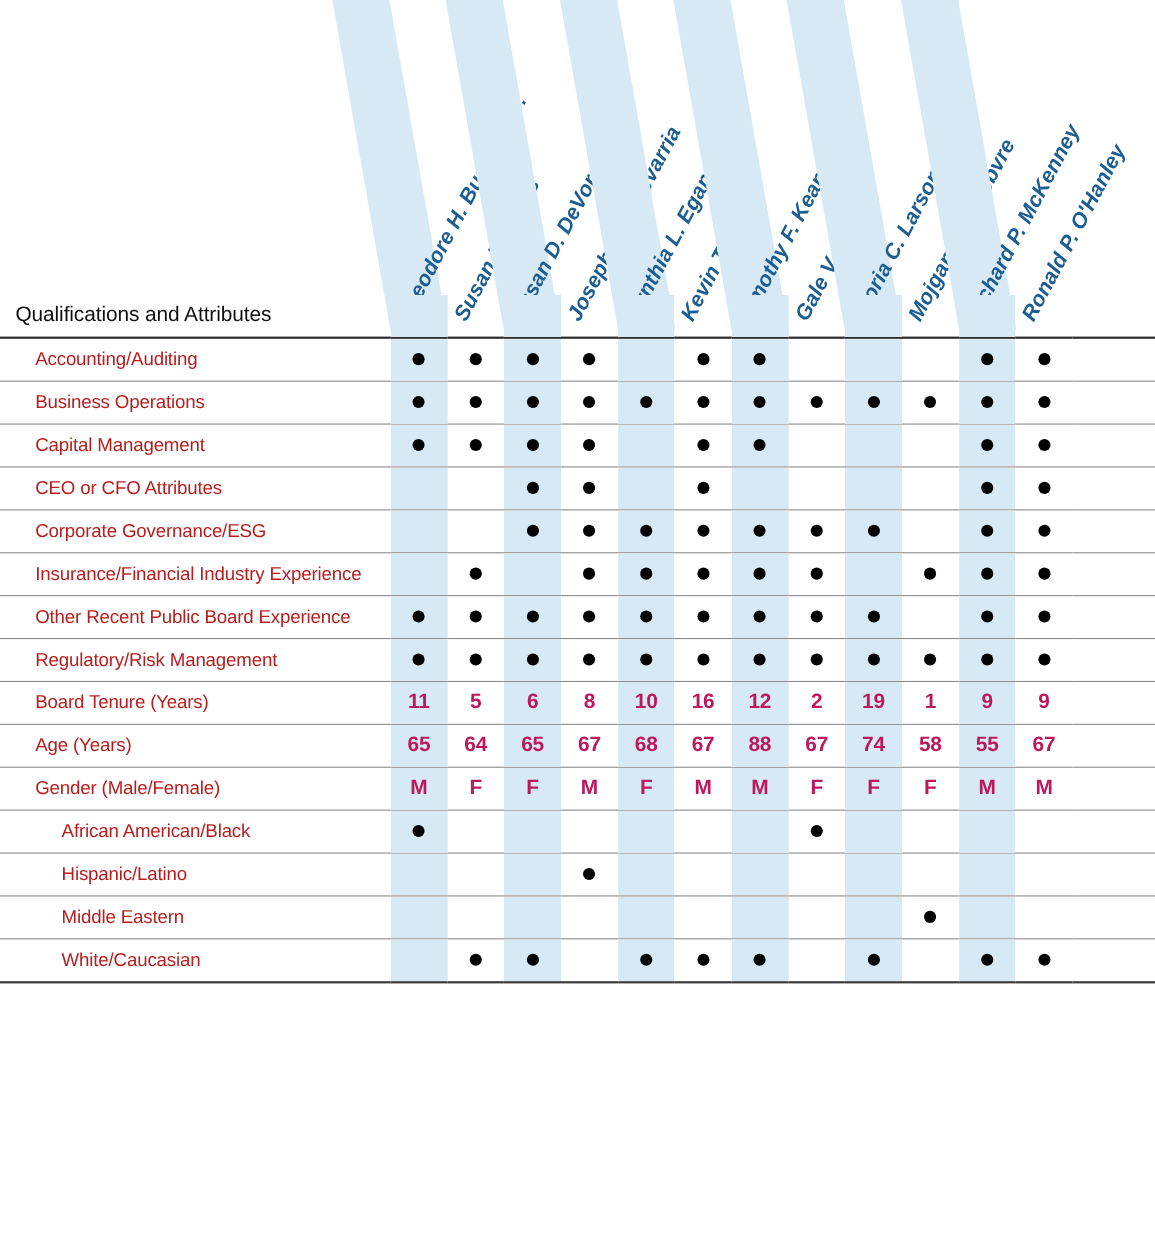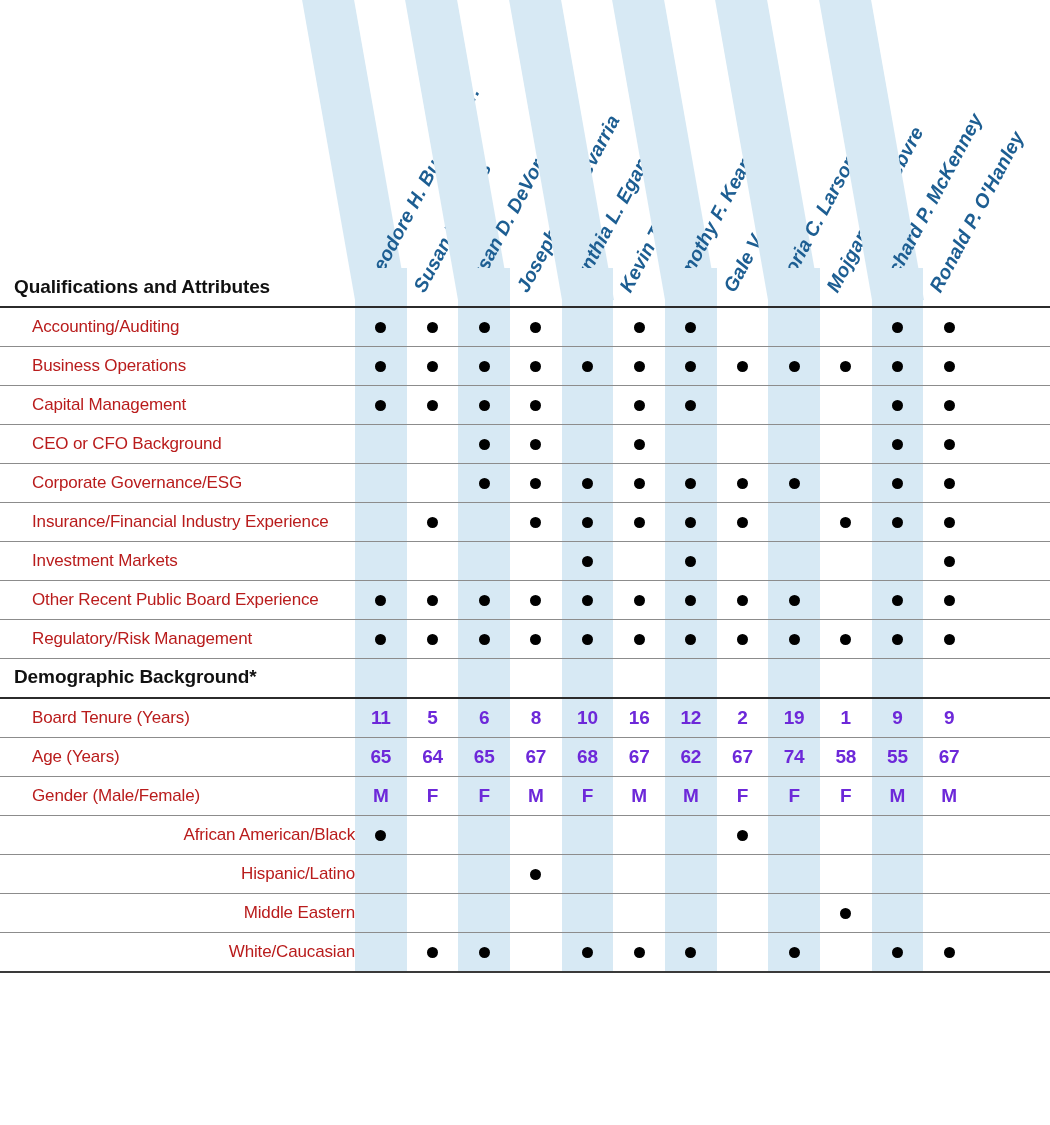--- a/index.html
+++ b/index.html
@@ -63,52 +63,52 @@
   col.dc  { width: 51.66px; }
   col.tail{ width: 75px; }
 
   tr.section td { border-bottom: 2px solid #2b2b2b; }
   tr.datarow td { border-bottom: 1px solid #8c8c8c; }
   tr.lastrow td { border-bottom: 2.5px solid #3a3a3a; }
   tr.thickbelow td { border-bottom: 2px solid #2b2b2b; }
 
   .section-title {
     font-size: 19px;
-    font-weight: bold;
+    font-weight: normal;
     color: #111;
     padding: 4px 0 5px 14px !important;
     letter-spacing: -0.1px;
   }
   .row-label {
     font-size: 17px;
     color: #b91c1c;
     padding: 9px 0 9px 32px !important;
     letter-spacing: -0.15px;
   }
-  .row-label.indent2 { padding-left: 56px !important; text-align: right; }
+  .row-label.indent2 { padding-left: 56px !important; }
 
   td.cell {
     text-align: center;
     position: relative;
     height: 39px;
   }
   td.cell.shaded { background: #d7e9f4; }
   td.tailcell { background: #ffffff; }
 
   .dot {
     display: inline-block;
     width: 11px; height: 11px;
     border-radius: 50%;
     background: #000000;
     vertical-align: middle;
   }
   .valtext {
     font-size: 19px;
     font-weight: bold;
-    color: #6d28d9;
+    color: #be185d;
     letter-spacing: -0.2px;
     margin-top: 48px;
   }
 </style>
 </head>
 <body>
 
 <div id="board-matrix">
 
   <div class="header-zone">
@@ -208,21 +208,21 @@
           <td class="cell"><span class="dot"></span></td>
           <td class="cell shaded"><span class="dot"></span></td>
           <td class="cell"></td>
           <td class="cell shaded"></td>
           <td class="cell"></td>
           <td class="cell shaded"><span class="dot"></span></td>
           <td class="cell"><span class="dot"></span></td>
           <td class="tailcell"></td>
         </tr>
         <tr class="datarow">
-          <td class="row-label">CEO or CFO Background</td>
+          <td class="row-label">CEO or CFO Attributes</td>
           <td class="cell shaded"></td>
           <td class="cell"></td>
           <td class="cell shaded"><span class="dot"></span></td>
           <td class="cell"><span class="dot"></span></td>
           <td class="cell shaded"></td>
           <td class="cell"><span class="dot"></span></td>
           <td class="cell shaded"></td>
           <td class="cell"></td>
           <td class="cell shaded"></td>
           <td class="cell"></td>
@@ -256,36 +256,20 @@
           <td class="cell"><span class="dot"></span></td>
           <td class="cell shaded"><span class="dot"></span></td>
           <td class="cell"><span class="dot"></span></td>
           <td class="cell shaded"></td>
           <td class="cell"><span class="dot"></span></td>
           <td class="cell shaded"><span class="dot"></span></td>
           <td class="cell"><span class="dot"></span></td>
           <td class="tailcell"></td>
         </tr>
         <tr class="datarow">
-          <td class="row-label">Investment Markets</td>
-          <td class="cell shaded"></td>
-          <td class="cell"></td>
-          <td class="cell shaded"></td>
-          <td class="cell"></td>
-          <td class="cell shaded"><span class="dot"></span></td>
-          <td class="cell"></td>
-          <td class="cell shaded"><span class="dot"></span></td>
-          <td class="cell"></td>
-          <td class="cell shaded"></td>
-          <td class="cell"></td>
-          <td class="cell shaded"></td>
-          <td class="cell"><span class="dot"></span></td>
-          <td class="tailcell"></td>
-        </tr>
-        <tr class="datarow">
           <td class="row-label">Other Recent Public Board Experience</td>
           <td class="cell shaded"><span class="dot"></span></td>
           <td class="cell"><span class="dot"></span></td>
           <td class="cell shaded"><span class="dot"></span></td>
           <td class="cell"><span class="dot"></span></td>
           <td class="cell shaded"><span class="dot"></span></td>
           <td class="cell"><span class="dot"></span></td>
           <td class="cell shaded"><span class="dot"></span></td>
           <td class="cell"><span class="dot"></span></td>
           <td class="cell shaded"><span class="dot"></span></td>
@@ -301,36 +285,20 @@
           <td class="cell shaded"><span class="dot"></span></td>
           <td class="cell"><span class="dot"></span></td>
           <td class="cell shaded"><span class="dot"></span></td>
           <td class="cell"><span class="dot"></span></td>
           <td class="cell shaded"><span class="dot"></span></td>
           <td class="cell"><span class="dot"></span></td>
           <td class="cell shaded"><span class="dot"></span></td>
           <td class="cell"><span class="dot"></span></td>
           <td class="cell shaded"><span class="dot"></span></td>
           <td class="cell"><span class="dot"></span></td>
-          <td class="tailcell"></td>
-        </tr>
-        <tr class="section">
-          <td class="section-title">Demographic Background*</td>
-          <td class="cell shaded"></td>
-          <td class="cell"></td>
-          <td class="cell shaded"></td>
-          <td class="cell"></td>
-          <td class="cell shaded"></td>
-          <td class="cell"></td>
-          <td class="cell shaded"></td>
-          <td class="cell"></td>
-          <td class="cell shaded"></td>
-          <td class="cell"></td>
-          <td class="cell shaded"></td>
-          <td class="cell"></td>
           <td class="tailcell"></td>
         </tr>
         <tr class="datarow">
           <td class="row-label">Board Tenure (Years)</td>
           <td class="cell shaded"><span class="valtext">11</span></td>
           <td class="cell"><span class="valtext">5</span></td>
           <td class="cell shaded"><span class="valtext">6</span></td>
           <td class="cell"><span class="valtext">8</span></td>
           <td class="cell shaded"><span class="valtext">10</span></td>
           <td class="cell"><span class="valtext">16</span></td>
@@ -343,21 +311,21 @@
           <td class="tailcell"></td>
         </tr>
         <tr class="datarow">
           <td class="row-label">Age (Years)</td>
           <td class="cell shaded"><span class="valtext">65</span></td>
           <td class="cell"><span class="valtext">64</span></td>
           <td class="cell shaded"><span class="valtext">65</span></td>
           <td class="cell"><span class="valtext">67</span></td>
           <td class="cell shaded"><span class="valtext">68</span></td>
           <td class="cell"><span class="valtext">67</span></td>
-          <td class="cell shaded"><span class="valtext">62</span></td>
+          <td class="cell shaded"><span class="valtext">88</span></td>
           <td class="cell"><span class="valtext">67</span></td>
           <td class="cell shaded"><span class="valtext">74</span></td>
           <td class="cell"><span class="valtext">58</span></td>
           <td class="cell shaded"><span class="valtext">55</span></td>
           <td class="cell"><span class="valtext">67</span></td>
           <td class="tailcell"></td>
         </tr>
         <tr class="datarow">
           <td class="row-label">Gender (Male/Female)</td>
           <td class="cell shaded"><span class="valtext">M</span></td>

